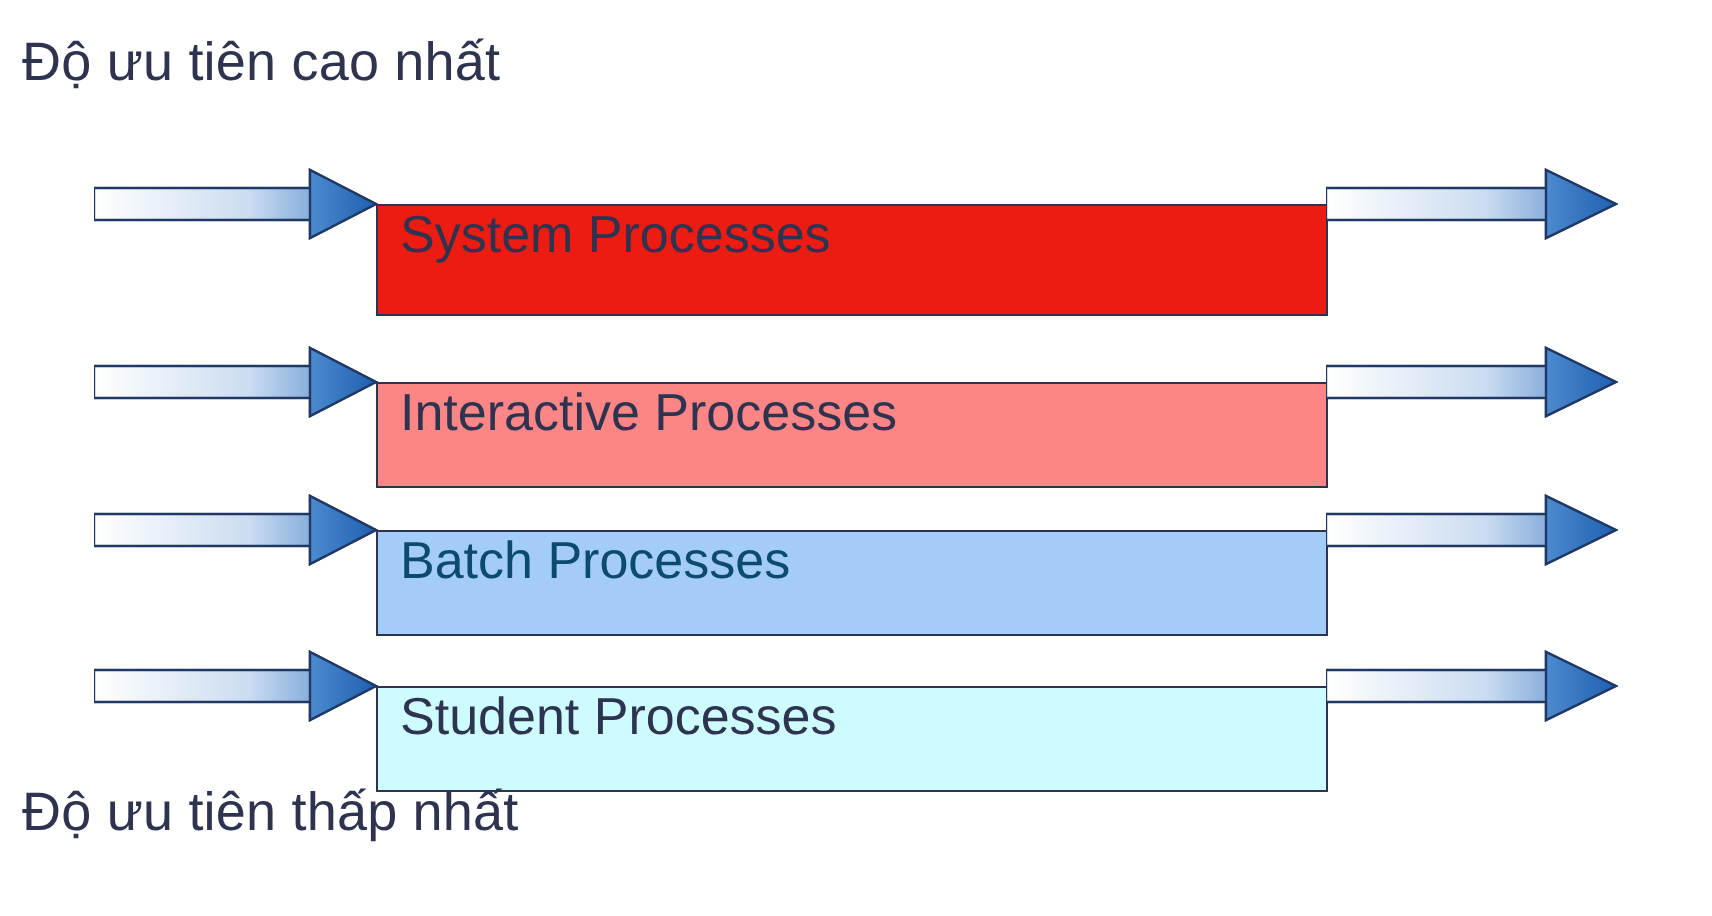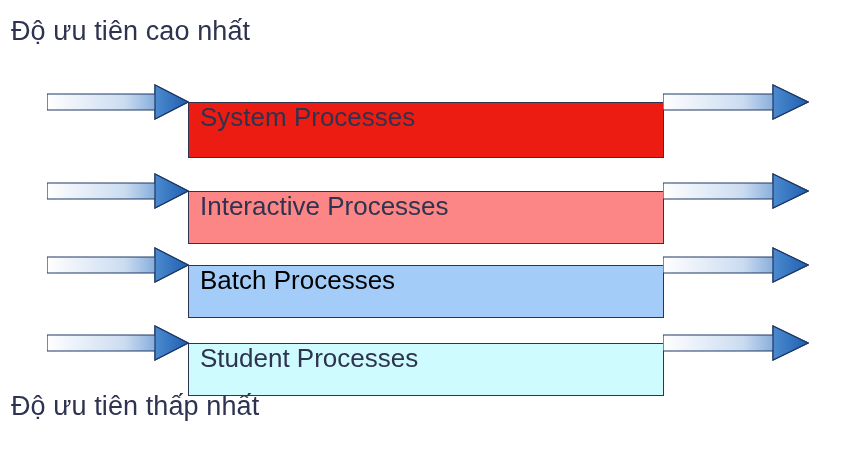--- a/index.html
+++ b/index.html
@@ -148,21 +148,21 @@
   </div>
 
   <div class="row r2">
     <div class="arrow left">
       <svg viewBox="0 0 142 38" preserveAspectRatio="none">
         <polygon points="0,11 108,11 108,2 141,19 108,36 108,27 0,27" fill="url(#tg0)" stroke="#1F3864" stroke-width="1.2"></polygon>
         <polygon points="108,2 141,19 108,36 108,11 108,27" fill="url(#hg0)" stroke="#1F3864" stroke-width="1.2"></polygon>
       </svg>
     </div>
     <div class="bar h2" style="background: rgb(163, 204, 248); border-color: rgb(46, 51, 80);">
-      <span class="bar-label" style="color: #000000;">Batch Processes</span>
+      <span class="bar-label" style="color: #0c4a6e;">Batch Processes</span>
     </div>
     <div class="arrow right">
       <svg viewBox="0 0 146 38" preserveAspectRatio="none">
         <polygon points="0,11 110,11 110,2 145,19 110,36 110,27 0,27" fill="url(#tg0b)" stroke="#1F3864" stroke-width="1.2"></polygon>
         <polygon points="110,2 145,19 110,36 110,11 110,27" fill="url(#hg0b)" stroke="#1F3864" stroke-width="1.2"></polygon>
       </svg>
     </div>
   </div>
 
   <div class="row r3">

